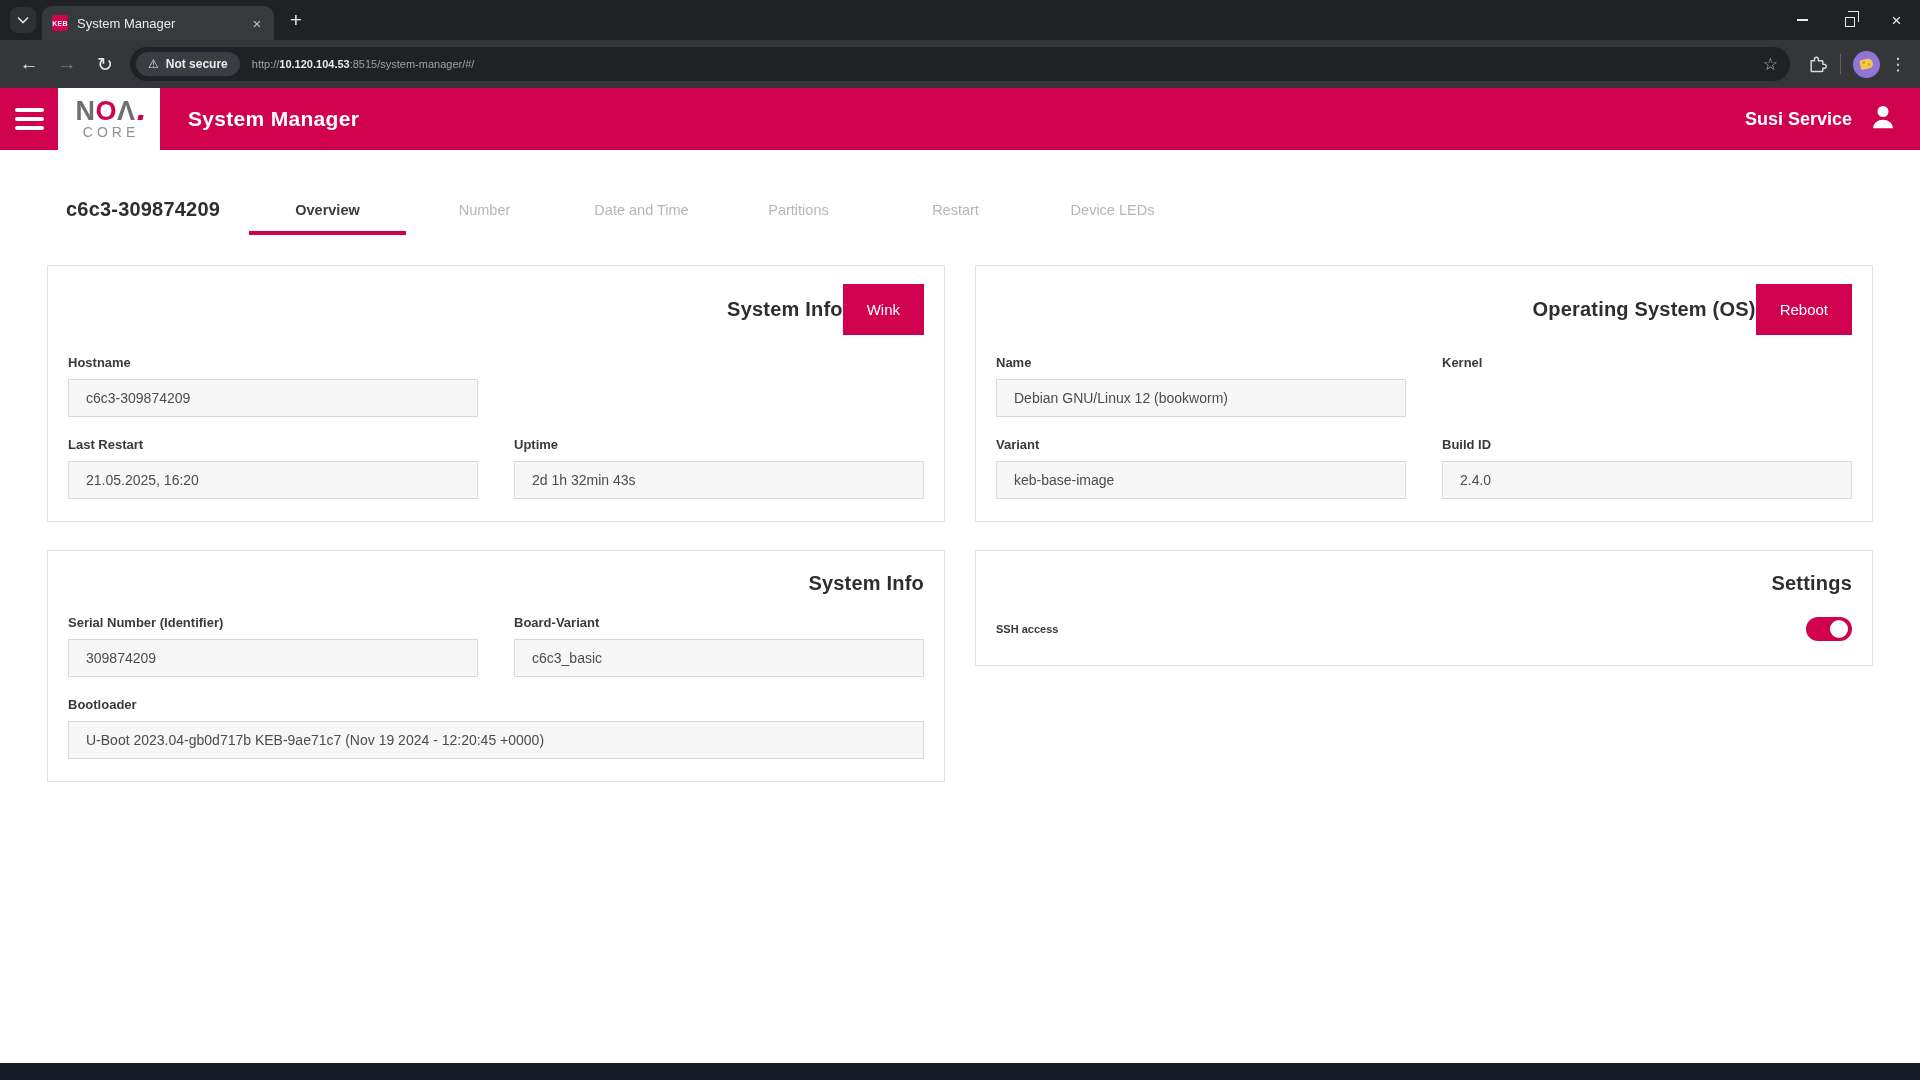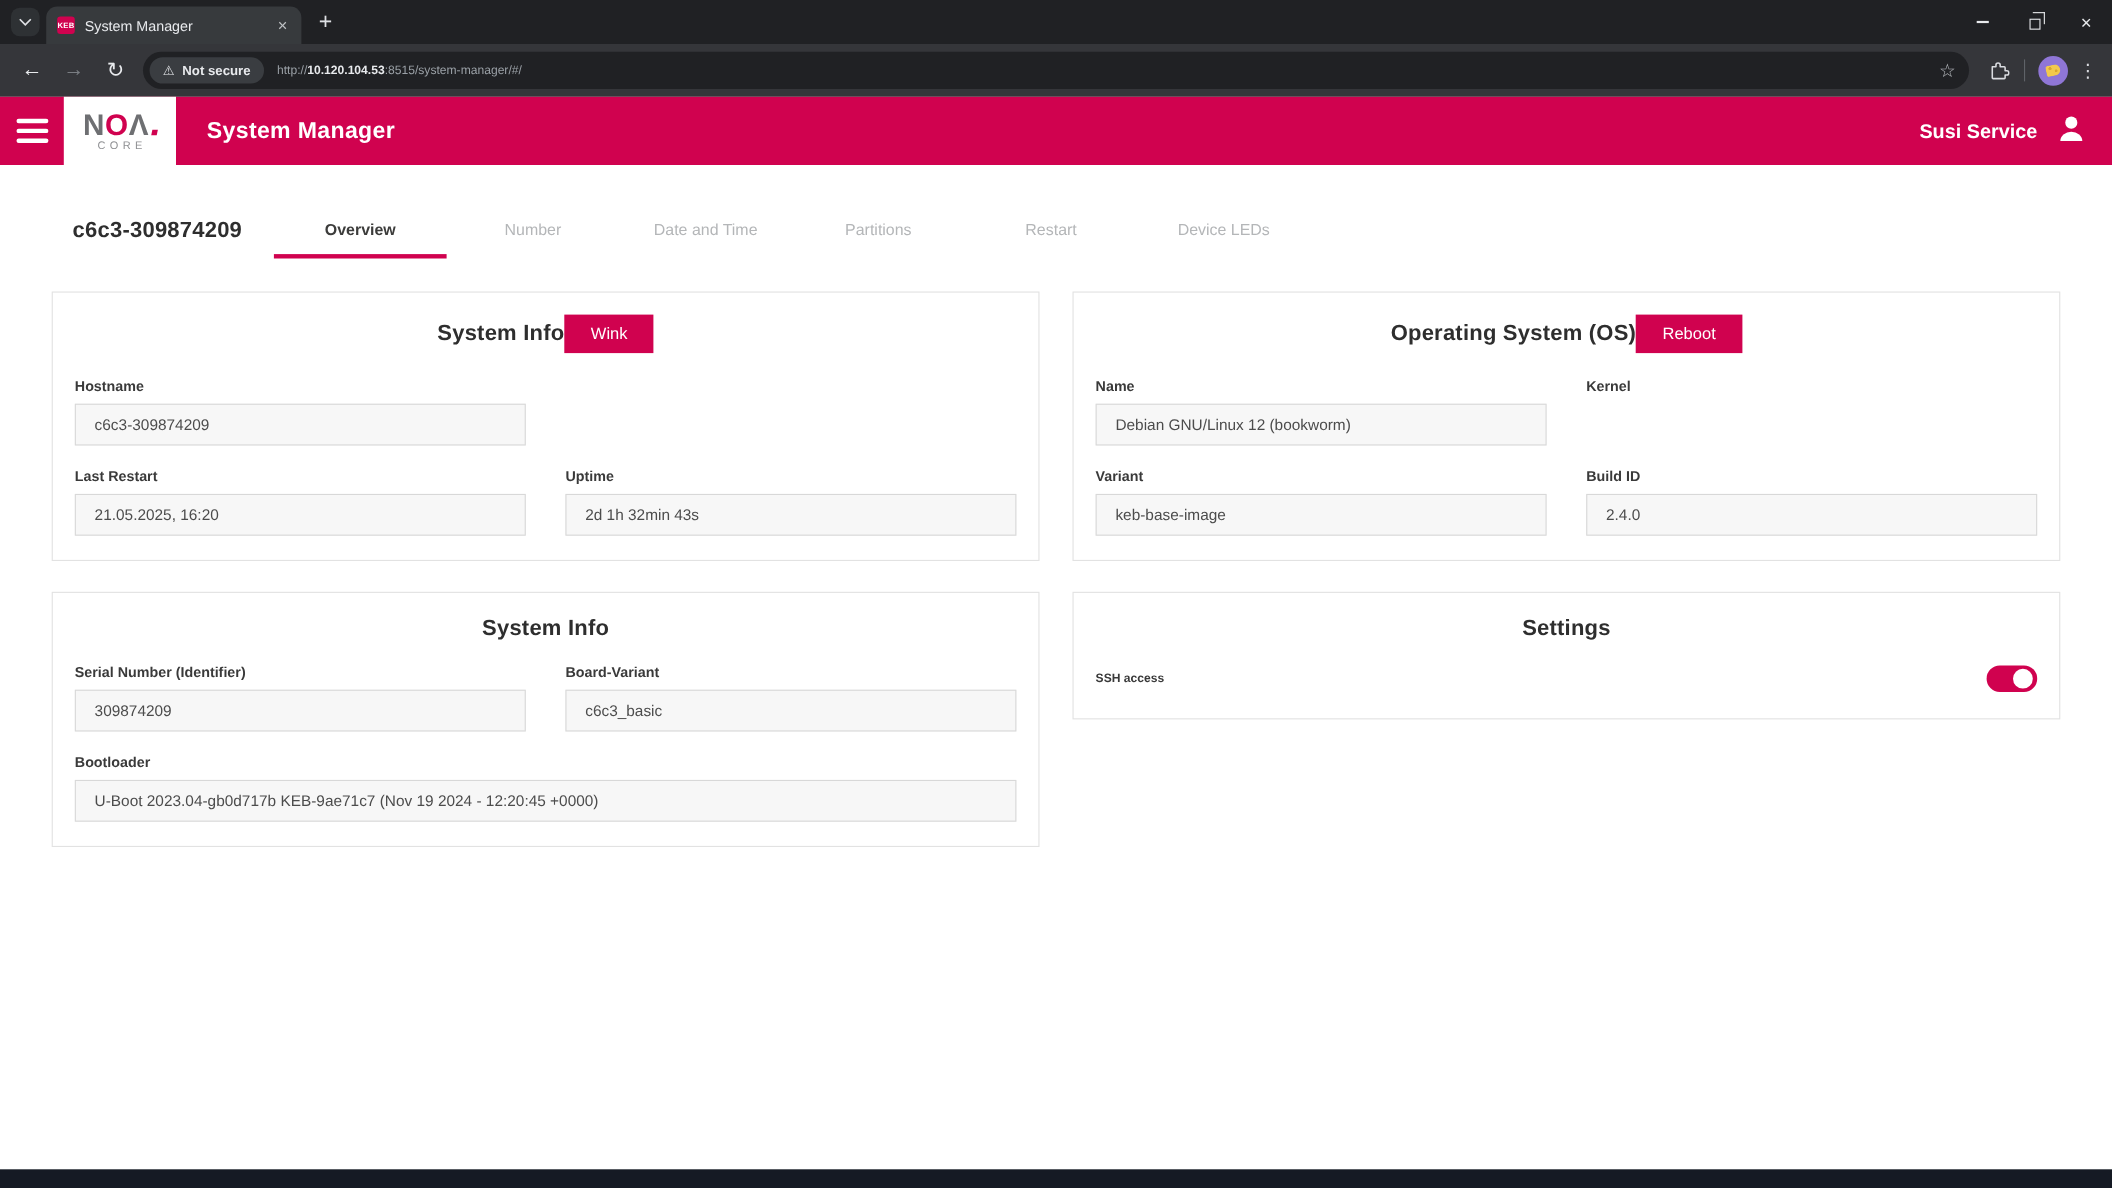--- a/index.html
+++ b/index.html
@@ -60,43 +60,43 @@
   .hamburger { width:58px; height:62px; display:flex; flex-direction:column; align-items:center;
     justify-content:center; gap:5px; cursor:pointer; flex:none; }
   .hamburger span { display:block; width:29px; height:4px; background:#fff; border-radius:2px; }
   .logobox { width:102px; height:62px; background:#fff; display:flex; flex-direction:column;
     align-items:center; justify-content:center; flex:none; }
   .logo-line { font-size:27px; font-weight:bold; line-height:26px; letter-spacing:.5px; display:flex;
     align-items:flex-end; }
   .logo-n, .logo-a { color:#6e6f72; }
   .logo-o { color:#d0024f; }
   .logo-dot { width:5px; height:5px; background:#d0024f; margin:0 0 4px 2px; transform:skewX(-12deg); }
-  .logo-sub { font-size:10px; color:#8f9093; letter-spacing:4px; margin-top:0; margin-left:4px; }
+  .logo-sub { font-size:14px; color:#8f9093; letter-spacing:4px; margin-top:0; margin-left:4px; }
   .app-title { color:#fff; font-size:21px; font-weight:bold; margin-left:28px; letter-spacing:.3px; }
   .header-spacer { flex:1; }
   .user-name { color:#fff; font-size:18px; font-weight:bold; }
   .person { margin:0 22px 0 16px; cursor:pointer; }
 
   
   .page-bar { display:flex; align-items:flex-end; margin:44px 0 0 66px; }
   .device-id { font-size:20px; font-weight:bold; color:#2e2e2e; min-width:183px;
     padding-bottom:14px; letter-spacing:.2px; }
   .ptabs { display:flex; }
   .ptab { width:157px; text-align:center; font-size:14.5px; color:#b4b6b8; padding:8px 0 13px;
     border-bottom:4px solid transparent; cursor:pointer; }
   .ptab.active { color:#3c3c3b; font-weight:bold; border-bottom-color:#d0024f; }
 
   .content { display:grid; grid-template-columns:1fr 1fr; column-gap:30px; row-gap:28px;
     padding:0 47px; margin-top:30px; align-items:start; }
   .card { background:#fff; border:1px solid #e2e2e2; padding:18px 20px 22px; }
-  .card-head { display:flex; justify-content:center; align-items:center; margin-bottom:20px;
+  .card-head { display:flex; justify-content:flex-end; align-items:center; margin-bottom:20px;
     min-height:39px; }
   .card-head.no-btn { min-height:28px; margin-bottom:18px; }
   .card-title { font-size:20px; font-weight:bold; color:#2e2e2e; letter-spacing:.2px; }
-  .btn { background:#d0024f; color:#fff; border:none; font-size:15px; height:35px; padding:0 24px;
+  .btn { background:#d0024f; color:#fff; border:none; font-size:15px; height:51px; padding:0 24px;
     cursor:pointer; font-family:"Liberation Sans", sans-serif; }
   .fields { display:grid; grid-template-columns:1fr 1fr; column-gap:36px; row-gap:20px; }
   .field label { display:block; font-size:13px; font-weight:bold; color:#3a3a3a; margin-bottom:9px; }
   .vbox { height:38px; background:#f7f7f7; border:1px solid #d8d8d8; display:flex; align-items:center;
     padding:0 17px; font-size:14px; color:#4c4c4c; white-space:nowrap; overflow:hidden; }
   .span2 { grid-column:1 / -1; }
   .ssh-row { margin-top:18px; display:flex; justify-content:space-between; align-items:center;
     min-height:28px; }
   .ssh-label { font-size:11px; font-weight:bold; color:#3a3a3a; }
   .toggle { width:46px; height:24px; border-radius:13px; background:#d0024f; position:relative;

